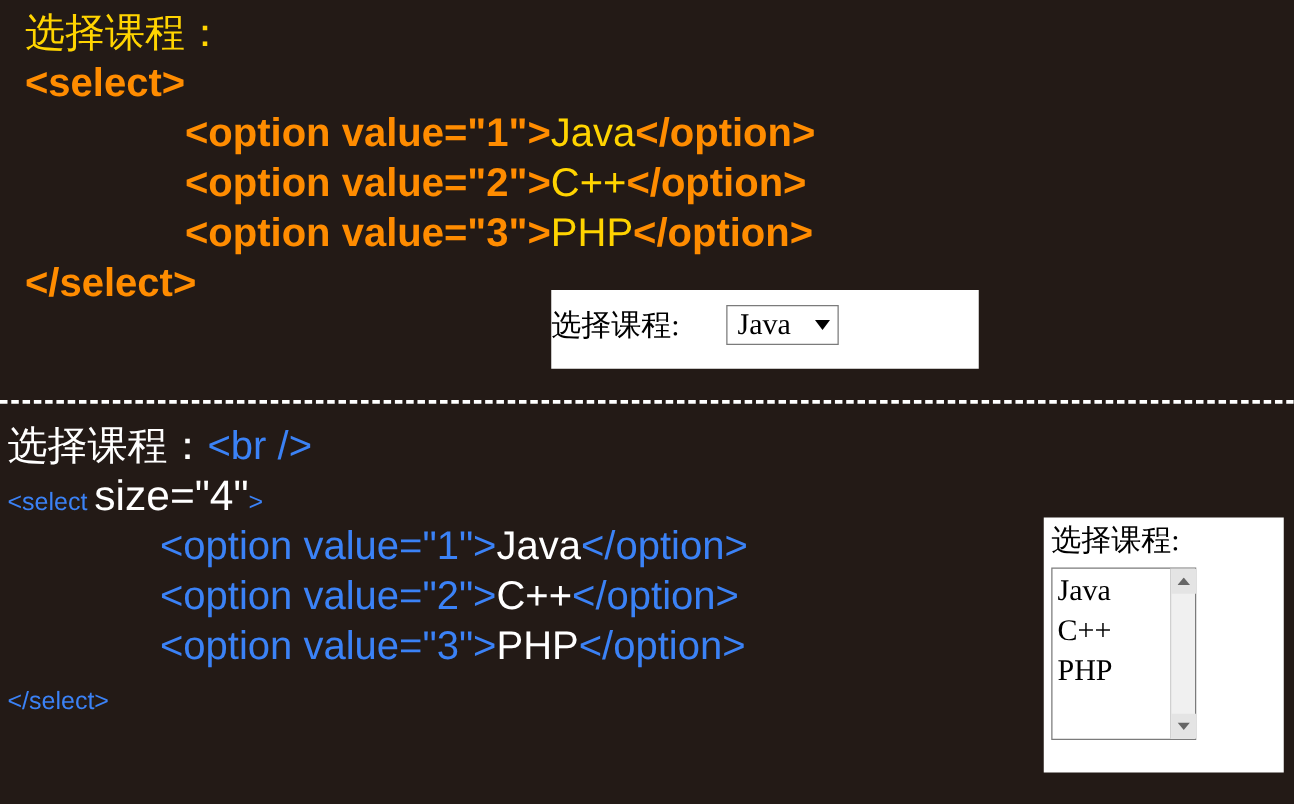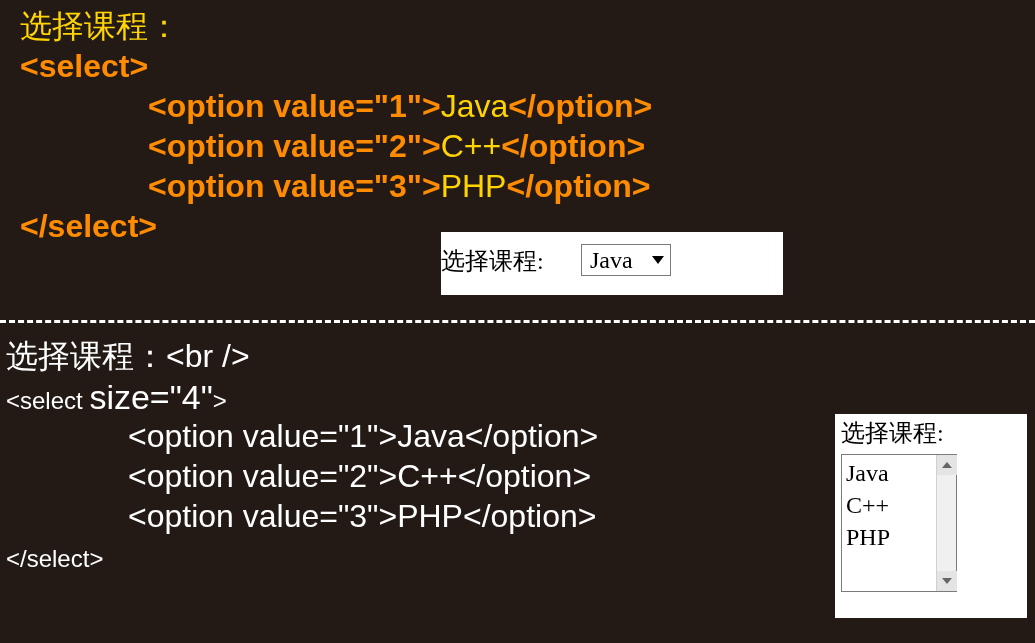--- a/index.html
+++ b/index.html
@@ -14,21 +14,21 @@
     font-family: "Microsoft YaHei", Arial, sans-serif;
     color: #fff;
     position: relative;
     font-size: 32px;
     line-height: 1.25;
   }
 
   .gold   { color: #ffd400; }
   .orange { color: #ff8c00; font-weight: bold; }
   .white  { color: #ffffff; }
-  .blue   { color: #ffffff; }
+  .blue   { color: #3b82f6; }
 
   
   .block-top {
     position: absolute;
     left: 20px;
     top: 6px;
     white-space: nowrap;
   }
   .block-top .line { height: 40px; }
   .indent { padding-left: 128px; }
@@ -45,21 +45,21 @@
 
   
   .block-bottom {
     position: absolute;
     left: 6px;
     top: 336px;
     white-space: nowrap;
   }
   .block-bottom .line { height: 40px; }
   .block-bottom .sz { font-size: 34px; color:#ffffff; }
-  .block-bottom .sel { font-size: 24px; }
+  .block-bottom .sel { font-size: 20px; }
   .block-bottom .indent2 { padding-left: 122px; }
 
   
   .output1 {
     position: absolute;
     left: 441px;
     top: 232px;
     width: 342px;
     height: 63px;
     background: #ffffff;

